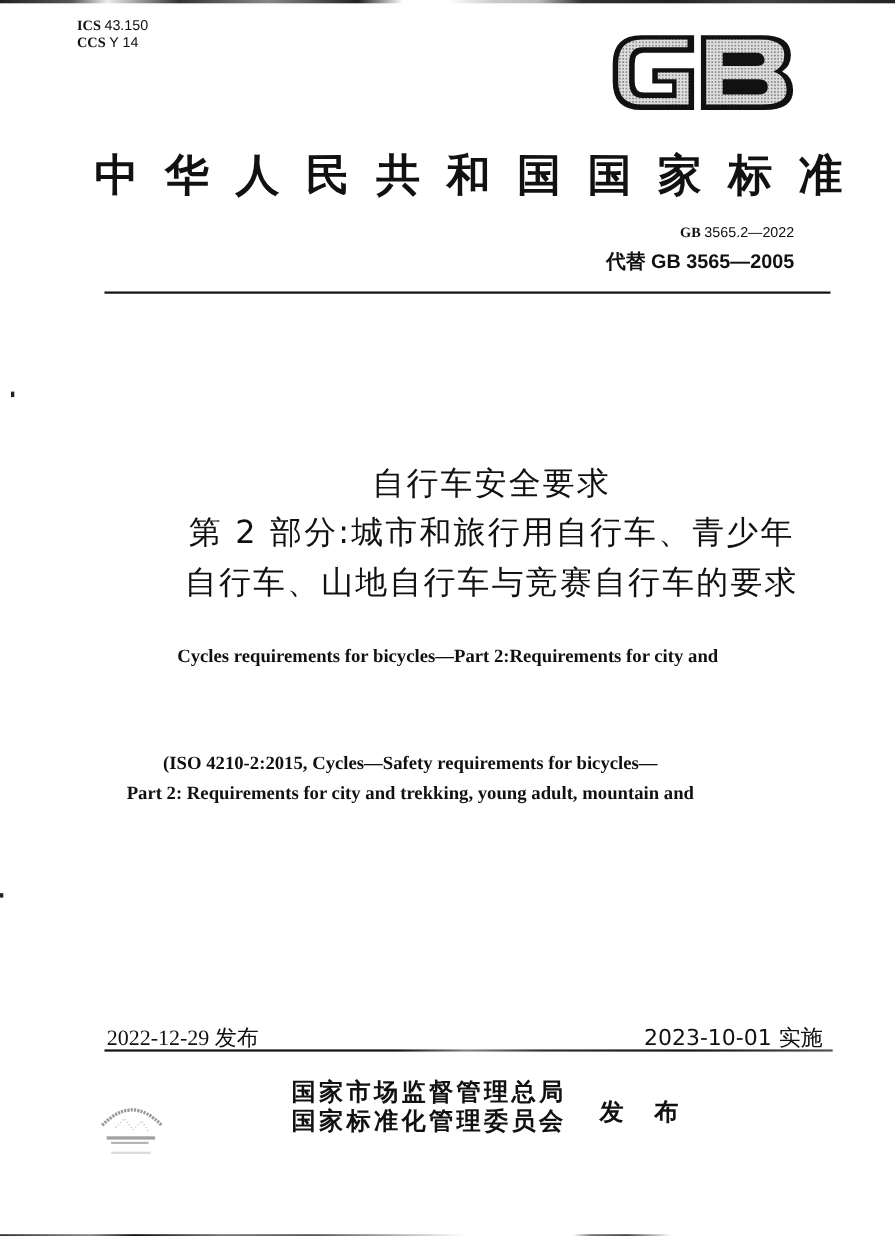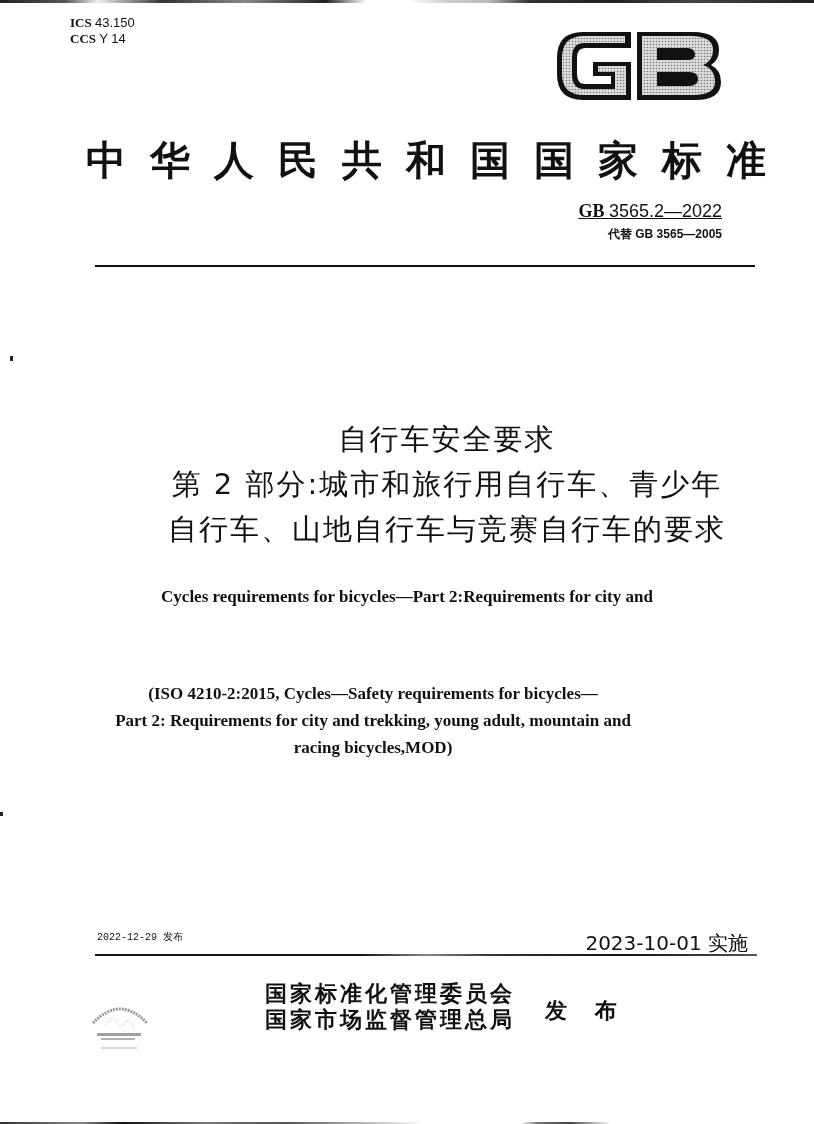--- a/index.html
+++ b/index.html
@@ -11,38 +11,38 @@
   .abs { position: absolute; }
   .scan-top { left: 0; top: 0; width: 814px; height: 3px;
     background: linear-gradient(90deg, #222 0%, #555 8%, #eee 12%, #333 20%, #888 30%, #222 40%, #fff 45%, #fff 50%, #ccc 55%, #bbb 60%, #333 65%, #222 75%, #444 85%, #222 100%); }
   .scan-bottom { left: 0; bottom: 0; width: 814px; height: 2px;
     background: linear-gradient(90deg, #333 0%, #888 10%, #111 15%, #777 25%, #555 35%, #fff 52%, #fff 64%, #777 66%, #444 70%, #fff 75%, #fff 100%); }
   .ics { left: 70px; top: 15px; font-size: 13px; line-height: 16px; font-weight: bold; }
   .ics span.num { font-family: "Liberation Sans", sans-serif; font-weight: normal; }
   .gb-logo { left: 553px; top: 28px; width: 172px; height: 76px; }
   .nat-title { left: 86px; top: 135px; width: 680px; font-size: 40px; font-weight: bold;
     letter-spacing: 24px; font-family: "DejaVu Serif", serif; white-space: nowrap; line-height: 50px; }
-  .std-no { right: 92px; top: 200px; text-align: right; font-size: 18px; line-height: 22px; text-decoration: underline; }
+  .std-no { right: 92px; top: 200px; text-align: right; font-size: 13px; line-height: 22px; }
   .std-no .gb { font-weight: bold; font-family: "Liberation Serif", serif; }
   .std-no .n { font-family: "Liberation Sans", sans-serif; }
-  .replace { right: 92px; top: 226px; text-align: right; font-size: 12px; font-weight: bold;
+  .replace { right: 92px; top: 226px; text-align: right; font-size: 18px; font-weight: bold;
     font-family: "Liberation Sans", sans-serif; }
   .rule-top { left: 95px; top: 265px; width: 660px; height: 2px; background: #111; }
   .mark1 { left: 10px; top: 356px; width: 3px; height: 5px; background: #222; }
   .mark2 { left: 0px; top: 812px; width: 3px; height: 4px; background: #222; }
   .cn-title { left: 0; width: 814px; text-align: center; font-family: "DejaVu Sans", sans-serif;
     font-size: 29px; line-height: 42px; letter-spacing: 2px; padding-left: 40px; }
   .cn1 { top: 418px; }
   .cn2 { top: 463px; }
   .cn3 { top: 508px; }
   .en-title { left: 0; width: 814px; text-align: center; font-size: 17px; font-weight: bold;
     line-height: 27px; top: 583px; }
   .iso { left: 0; width: 746px; text-align: center; font-size: 17px; font-weight: bold;
     line-height: 27px; top: 680px; }
-  .date-left { left: 97px; top: 930px; font-family: Liberation Mono, monospace; font-size: 10px; }
+  .date-left { left: 97px; top: 930px; font-family: Liberation Serif, serif; font-size: 20px; }
   .date-right { right: 66px; top: 930px; font-family: "DejaVu Sans", sans-serif; font-size: 20px; }
   .rule-bottom { left: 95px; top: 954px; width: 662px; height: 2px;
     background: linear-gradient(90deg, #111 0%, #111 40%, #888 50%, #333 60%, #111 80%, #555 100%); }
   .issuers { left: 265px; top: 980px; font-family: "DejaVu Serif", serif; font-size: 22px;
     font-weight: bold; line-height: 26px; letter-spacing: 3px; }
   .publish { left: 545px; top: 996px; font-family: "DejaVu Serif", serif; font-size: 22px;
     font-weight: bold; letter-spacing: 10px; }
   .stamp { left: 85px; top: 995px; width: 70px; height: 60px; opacity: 0.55; }
 </style>
 </head>
@@ -100,34 +100,33 @@
 <div class="abs cn-title cn2">第 2 部分:城市和旅行用自行车、青少年</div>
 <div class="abs cn-title cn3">自行车、山地自行车与竞赛自行车的要求</div>
 
 <div class="abs en-title">
   <div>Cycles requirements for bicycles—Part 2:Requirements for city and</div>
 </div>
 
 <div class="abs iso">
   <div>(ISO 4210-2:2015, Cycles—Safety requirements for bicycles—</div>
   <div>Part 2: Requirements for city and trekking, young adult, mountain and</div>
-  <div>racing bicycles,MOD)</div>
 </div>
 
 <div class="abs date-left">2022-12-29 发布</div>
 <div class="abs date-right">2023-10-01 实施</div>
 <div class="abs rule-bottom"></div>
 
 <svg class="abs stamp" viewBox="0 0 70 60">
   <path d="M8 28 Q35 0 62 28" fill="none" stroke="#444" stroke-width="3" stroke-dasharray="2 1"></path>
   <path d="M20 30 L28 22 L36 32 L44 24 L50 34" fill="none" stroke="#777" stroke-width="1" stroke-dasharray="1 2"></path>
   <rect x="12" y="38" width="44" height="3" fill="#555"></rect>
   <rect x="16" y="43" width="34" height="2" fill="#777"></rect>
   <rect x="16" y="52" width="36" height="2" fill="#bbb"></rect>
 </svg>
 
 <div class="abs issuers">
+  <div>国家市场监督管理总局</div>
   <div>国家标准化管理委员会</div>
-  <div>国家市场监督管理总局</div>
 </div>
 <div class="abs publish">发 布</div>
 
 <div class="abs scan-bottom"></div>
 
 </body></html>

